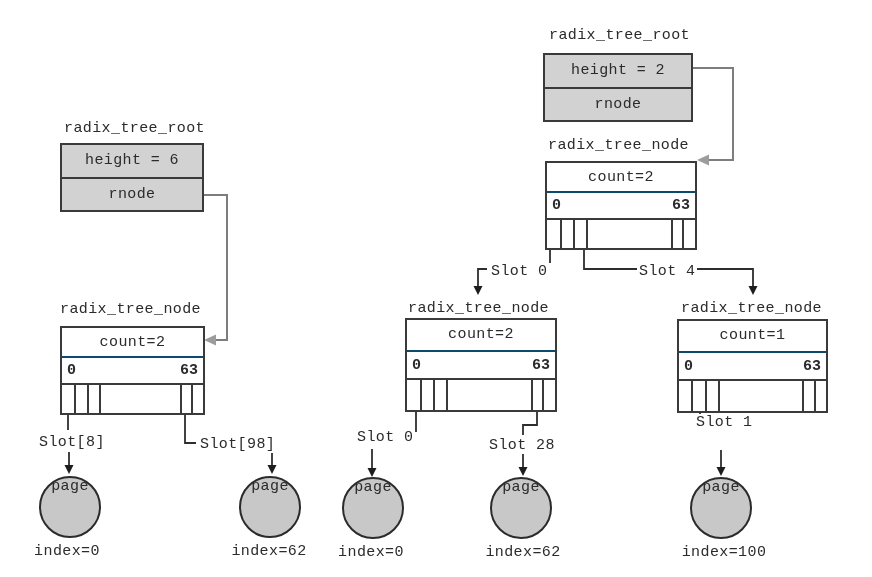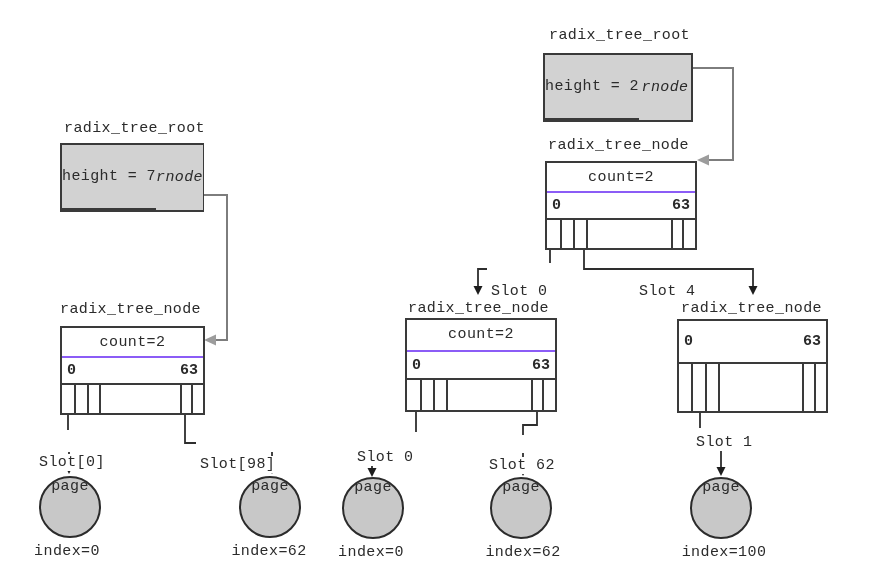--- a/index.html
+++ b/index.html
@@ -4,47 +4,47 @@
 <style>
   html,body{margin:0;padding:0;background:#ffffff;}
   .stage{
     position:relative;width:872px;height:577px;background:#ffffff;
     font-family:"Liberation Mono","DejaVu Sans Mono",monospace;
     color:#2b2b2b;overflow:hidden;
   }
   .lbl{position:absolute;font-size:15px;letter-spacing:.4px;white-space:pre;}
   .rootbox{
     position:absolute;border:2px solid #3a3a3a;box-sizing:border-box;
-    display:flex;flex-direction:row;background:#d2d2d2;
+    display:flex;flex-direction:column;background:#d2d2d2;
   }
   .rootbox .grow{
     flex:1;background:#d2d2d2;border-bottom:2px solid #3a3a3a;
     display:flex;align-items:center;justify-content:center;
     font-size:15px;letter-spacing:.4px;white-space:pre;
   }
-  .rootbox .grow:last-child{border-bottom:none;font-style:italic;}
+  .rootbox .grow:last-child{border-bottom:none;}
   .nodebox{
     position:absolute;border:2px solid #3a3a3a;box-sizing:border-box;
     background:#ffffff;display:flex;flex-direction:column;
   }
   .nodebox .crow{
-    flex:1.05;border-bottom:2px solid #8b5cf6;
+    flex:1.05;border-bottom:2px solid #0c4a6e;
     display:flex;align-items:center;justify-content:center;
     font-size:15px;letter-spacing:.4px;white-space:pre;
   }
   .nodebox .irow{
     flex:.92;border-bottom:2px solid #3a3a3a;
     display:flex;align-items:center;justify-content:space-between;
     padding:0 5px;font-weight:bold;font-size:15px;
   }
   .nodebox .srow{flex:1.05;position:relative;}
   .srow i{position:absolute;top:0;bottom:0;width:2px;background:#3a3a3a;}
   .slotlbl{
     position:absolute;font-size:15px;letter-spacing:.4px;
-    background:#ffffff;padding:0 2px;white-space:pre;margin-top:20px;
+    background:#ffffff;padding:0 2px;white-space:pre;
   }
   .page{
     position:absolute;width:62px;height:62px;border-radius:50%;
     background:#c8c8c8;border:2px solid #2b2b2b;box-sizing:border-box;
     display:flex;align-items:flex-start;justify-content:center;
     font-size:15px;letter-spacing:.4px;
   }
   .caption{position:absolute;font-size:15px;letter-spacing:.4px;transform:translateX(-50%);white-space:pre;}
   svg.wires{position:absolute;left:0;top:0;pointer-events:none;}
 </style>
@@ -82,42 +82,42 @@
     <path d="M537,412 V425 H523 V435" fill="none" stroke="#2e2e2e" stroke-width="1.8"></path>
     <path d="M523,453 V468" fill="none" stroke="#2e2e2e" stroke-width="1.8" marker-end="url(#mDark)"></path>
 
     <path d="M700,413 V428" fill="none" stroke="#2e2e2e" stroke-width="1.8"></path>
     <path d="M721,450 V468" fill="none" stroke="#2e2e2e" stroke-width="1.8" marker-end="url(#mDark)"></path>
   </svg>
 
   <div class="lbl" style="left:64px;top:120px">radix_tree_root</div>
 
   <div class="rootbox" style="left:60px;top:143px;width:144px;height:69px">
-    <div class="grow">height = 7</div>
+    <div class="grow">height = 6</div>
     <div class="grow">rnode</div>
   </div>
 
   <div class="lbl" style="left:60px;top:301px">radix_tree_node</div>
 
   <div class="nodebox" style="left:60px;top:326px;width:145px;height:89px">
     <div class="crow">count=2</div>
     <div class="irow">
       <span>0</span>
       <span>63</span>
     </div>
     <div class="srow">
       <i style="left:8.5%"></i>
       <i style="left:17.5%"></i>
       <i style="left:26.5%"></i>
       <i style="left:83.5%"></i>
       <i style="left:91.5%"></i>
     </div>
   </div>
 
-  <div class="slotlbl" style="left:37px;top:434px">Slot[0]</div>
+  <div class="slotlbl" style="left:37px;top:434px">Slot[8]</div>
   <div class="slotlbl" style="left:198px;top:436px">Slot[98]</div>
 
   <div class="page" style="left:39px;top:476px">
     <span>page</span>
   </div>
   <div class="caption" style="left:67px;top:543px">index=0</div>
 
   <div class="page" style="left:239px;top:476px">
     <span>page</span>
   </div>
@@ -161,25 +161,26 @@
     <div class="srow">
       <i style="left:8.5%"></i>
       <i style="left:17.5%"></i>
       <i style="left:26.5%"></i>
       <i style="left:83.5%"></i>
       <i style="left:91.5%"></i>
     </div>
   </div>
 
   <div class="slotlbl" style="left:355px;top:429px">Slot 0</div>
-  <div class="slotlbl" style="left:487px;top:437px">Slot 62</div>
+  <div class="slotlbl" style="left:487px;top:437px">Slot 28</div>
 
   <div class="lbl" style="left:681px;top:300px">radix_tree_node</div>
 
   <div class="nodebox" style="left:677px;top:319px;width:151px;height:94px">
+    <div class="crow">count=1</div>
     <div class="irow">
       <span>0</span>
       <span>63</span>
     </div>
     <div class="srow">
       <i style="left:8.5%"></i>
       <i style="left:17.5%"></i>
       <i style="left:26.5%"></i>
       <i style="left:83.5%"></i>
       <i style="left:91.5%"></i>

